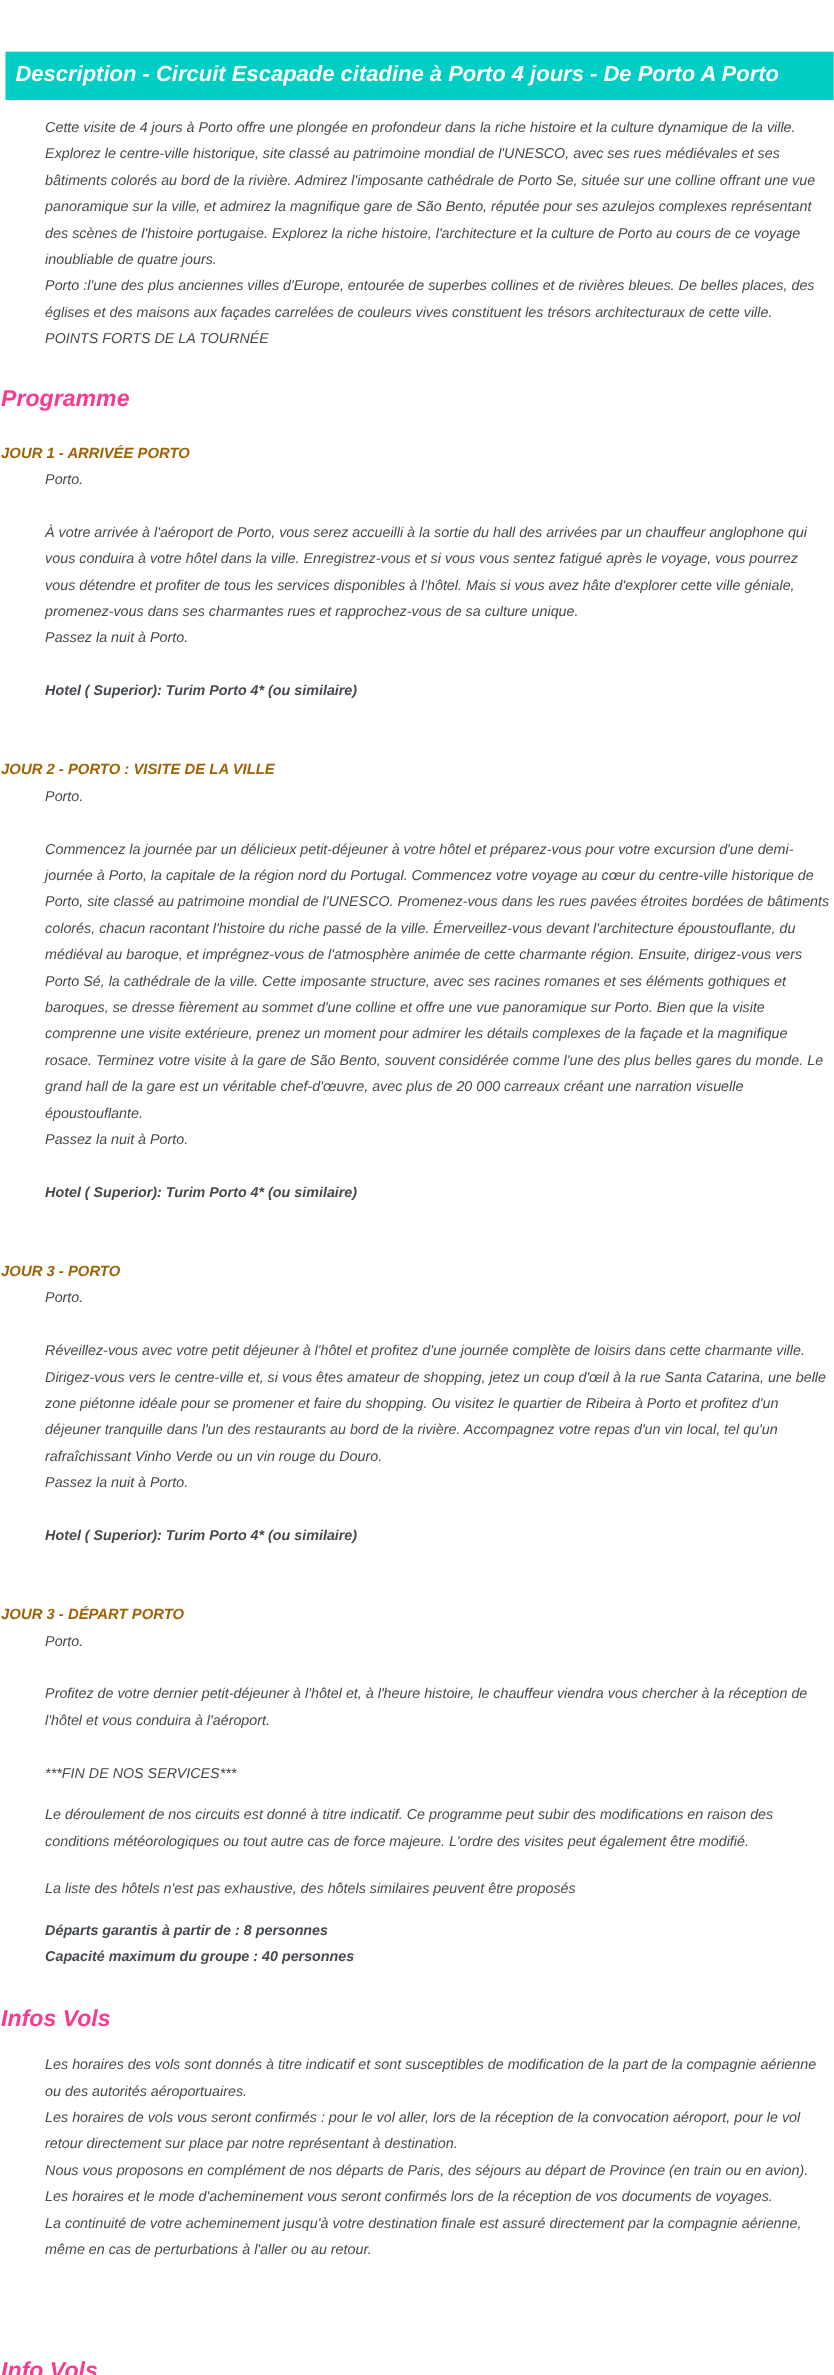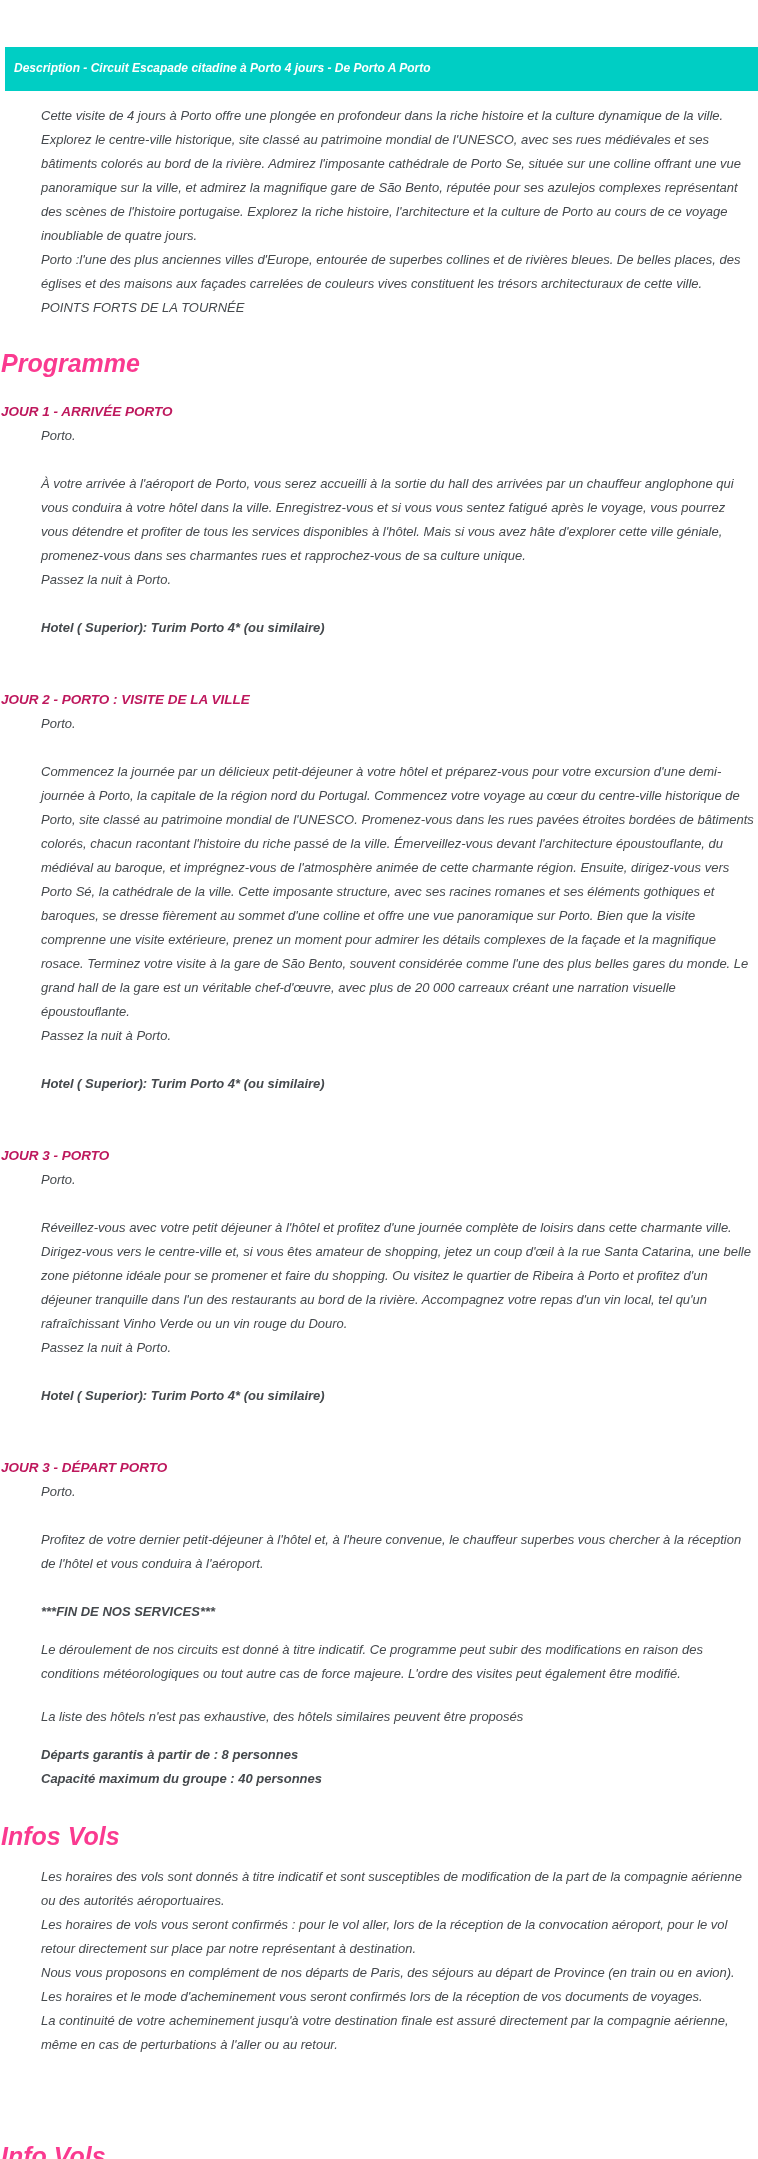--- a/index.html
+++ b/index.html
@@ -18,57 +18,57 @@
     color:var(--body-text,#45494D);
   }
   .banner{
     margin:47px 0 0 5px;
     background:var(--banner-bg,#00CEC4);
     color:var(--banner-text,#FFFFFF);
     padding:7px 12px 9px 9px;
   }
   .banner h1{
     margin:0;
-    font-size:12px;
+    font-size:20px;
     line-height:28px;
     font-weight:bold;
     font-style:italic;
   }
   .content{padding:0 2px 0 1px;}
   .body-text{
     margin:0;
     font-size:13px;
     line-height:24px;
     white-space:pre-line;
     padding-left:40px;
   }
   .intro{margin-top:13px;}
   .section-heading{
     margin:30px 0 0 0;
     color:var(--heading-pink,#FA3A90);
-    font-size:25px;
+    font-size:21px;
     line-height:30px;
     font-weight:bold;
     font-style:italic;
   }
   .section-heading.first{margin-top:28px;}
   .section-heading.last{margin-top:84px;}
   .day{margin-top:48px;}
   .day.first{margin-top:22px;}
   .day-title{
     margin:0;
     font-size:13.5px;
     line-height:24px;
     font-weight:bold;
     font-style:italic;
-    color:#be185d;
+    color:#a16207;
   }
   .day-body{margin-top:24px;}
   .hotel-line{margin-top:24px;font-weight:bold;}
-  .end-note{margin-top:24px;font-weight:bold;}
+  .end-note{margin-top:24px;font-weight:normal;}
   .gtk-p1{margin-top:14px;}
   .gtk-p2{margin-top:19px;}
   .gtk-bold{margin-top:14px;font-weight:bold;}
   .flights-body{margin-top:14px;}
 </style>
 </head>
 <body>
 
 <div class="page">
 
@@ -106,21 +106,21 @@
       <h3 class="day-title">JOUR 3 - PORTO</h3>
       <p class="body-text">Porto.</p>
       <p class="body-text day-body">Réveillez-vous avec votre petit déjeuner à l'hôtel et profitez d'une journée complète de loisirs dans cette charmante ville. Dirigez-vous vers le centre-ville et, si vous êtes amateur de shopping, jetez un coup d'œil à la rue Santa Catarina, une belle zone piétonne idéale pour se promener et faire du shopping. Ou visitez le quartier de Ribeira à Porto et profitez d'un déjeuner tranquille dans l'un des restaurants au bord de la rivière. Accompagnez votre repas d'un vin local, tel qu'un rafraîchissant Vinho Verde ou un vin rouge du Douro.
 Passez la nuit à Porto.</p>
       <p class="body-text hotel-line">Hotel ( Superior): Turim Porto 4* (ou similaire)</p>
     </section>
 
     <section class="day">
       <h3 class="day-title">JOUR 3 - DÉPART PORTO</h3>
       <p class="body-text">Porto.</p>
-      <p class="body-text day-body">Profitez de votre dernier petit-déjeuner à l'hôtel et, à l'heure convenue, le chauffeur superbes vous chercher à la réception de l'hôtel et vous conduira à l'aéroport.</p>
+      <p class="body-text day-body">Profitez de votre dernier petit-déjeuner à l'hôtel et, à l'heure histoire, le chauffeur viendra vous chercher à la réception de l'hôtel et vous conduira à l'aéroport.</p>
     </section>
 
     <p class="body-text end-note">***FIN DE NOS SERVICES***</p>
 
     <p class="body-text gtk-p1">Le déroulement de nos circuits est donné à titre indicatif. Ce programme peut subir des modifications en raison des conditions météorologiques ou tout autre cas de force majeure. L'ordre des visites peut également être modifié.</p>
     <p class="body-text gtk-p2">La liste des hôtels n'est pas exhaustive, des hôtels similaires peuvent être proposés</p>
     <div class="gtk-bold">
       <p class="body-text">Départs garantis à partir de : 8 personnes</p>
       <p class="body-text">Capacité maximum du groupe : 40 personnes</p>
     </div>

